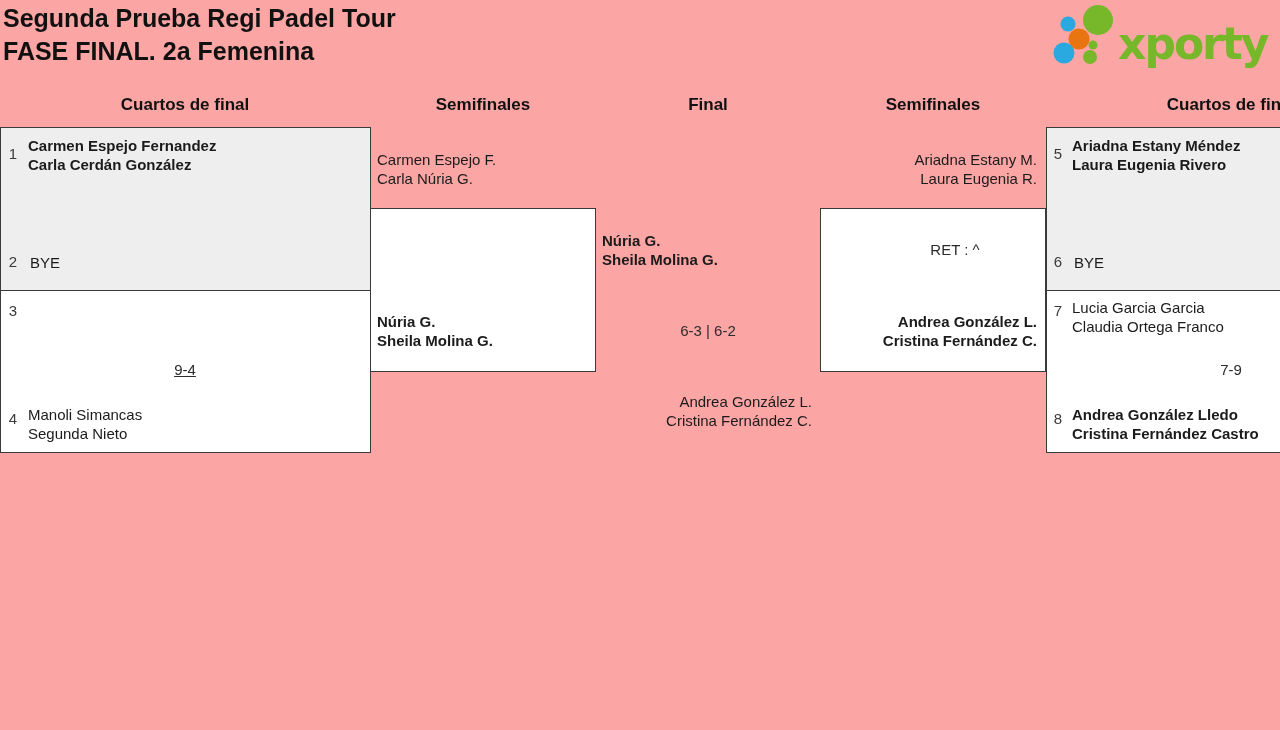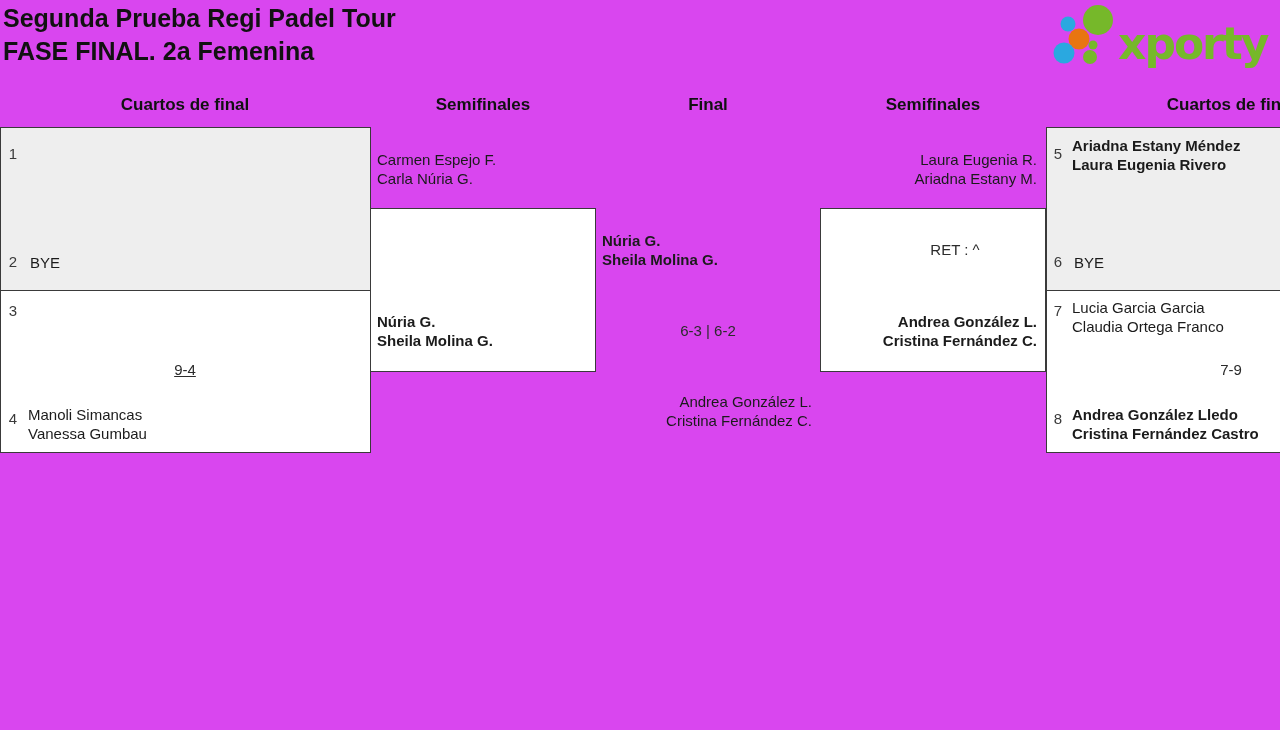--- a/index.html
+++ b/index.html
@@ -1,21 +1,21 @@
 <!DOCTYPE html>
 <html><head>
 <meta charset="utf-8">
 <style>
   html, body { margin: 0; padding: 0; background: #ffffff; }
   #stage {
     position: relative;
     width: 1280px;
     height: 730px;
     overflow: hidden;
-    background: #d946ef;
+    background: #fca5a5;
     font-family: "Liberation Sans", sans-serif;
     color: #1b1b1b;
   }
   .title {
     position: absolute;
     left: 3px;
     top: 2px;
     font-size: 25px;
     line-height: 33px;
     font-weight: 700;
@@ -99,31 +99,35 @@
   <div class="round-header" style="left:1081px;width:300px;">Cuartos de final</div>
 
   <div class="box grey" style="left:0;top:127px;width:371px;height:164px;"></div>
   <div class="box" style="left:0;top:290px;width:371px;height:163px;"></div>
   <div class="box" style="left:370px;top:208px;width:226px;height:164px;"></div>
   <div class="box" style="left:820px;top:208px;width:226px;height:164px;"></div>
   <div class="box grey" style="left:1046px;top:127px;width:370px;height:164px;"></div>
   <div class="box" style="left:1046px;top:290px;width:370px;height:163px;"></div>
 
   <div class="seed" style="left:5px;top:145px;">1</div>
+  <div class="team bold" style="left:28px;top:136px;">
+    <div>Carmen Espejo Fernandez</div>
+    <div>Carla Cerdán González</div>
+  </div>
   <div class="seed" style="left:5px;top:253px;">2</div>
   <div class="team" style="left:30px;top:253px;">
     <div>BYE</div>
   </div>
 
   <div class="seed" style="left:5px;top:302px;">3</div>
   <div class="score" style="left:0;top:361px;width:370px;text-decoration:underline;">9-4</div>
   <div class="seed" style="left:5px;top:410px;">4</div>
   <div class="team" style="left:28px;top:405px;">
     <div>Manoli Simancas</div>
-    <div>Vanessa Gumbau</div>
+    <div>Segunda Nieto</div>
   </div>
 
   <div class="team" style="left:377px;top:150px;">
     <div>Carmen Espejo F.</div>
     <div>Carla Núria G.</div>
   </div>
   <div class="team bold" style="left:377px;top:312px;">
     <div>Núria G.</div>
     <div>Sheila Molina G.</div>
   </div>
@@ -132,22 +136,22 @@
     <div>Núria G.</div>
     <div>Sheila Molina G.</div>
   </div>
   <div class="score" style="left:608px;top:322px;width:200px;">6-3 | 6-2</div>
   <div class="team right" style="left:602px;top:392px;width:210px;">
     <div>Andrea González L.</div>
     <div>Cristina Fernández C.</div>
   </div>
 
   <div class="team right" style="left:837px;top:150px;width:200px;">
+    <div>Ariadna Estany M.</div>
     <div>Laura Eugenia R.</div>
-    <div>Ariadna Estany M.</div>
   </div>
   <div class="score" style="left:820px;top:241px;width:270px;">RET : ^</div>
   <div class="team bold right" style="left:837px;top:312px;width:200px;">
     <div>Andrea González L.</div>
     <div>Cristina Fernández C.</div>
   </div>
 
   <div class="seed" style="left:1050px;top:145px;">5</div>
   <div class="team bold" style="left:1072px;top:136px;">
     <div>Ariadna Estany Méndez</div>

